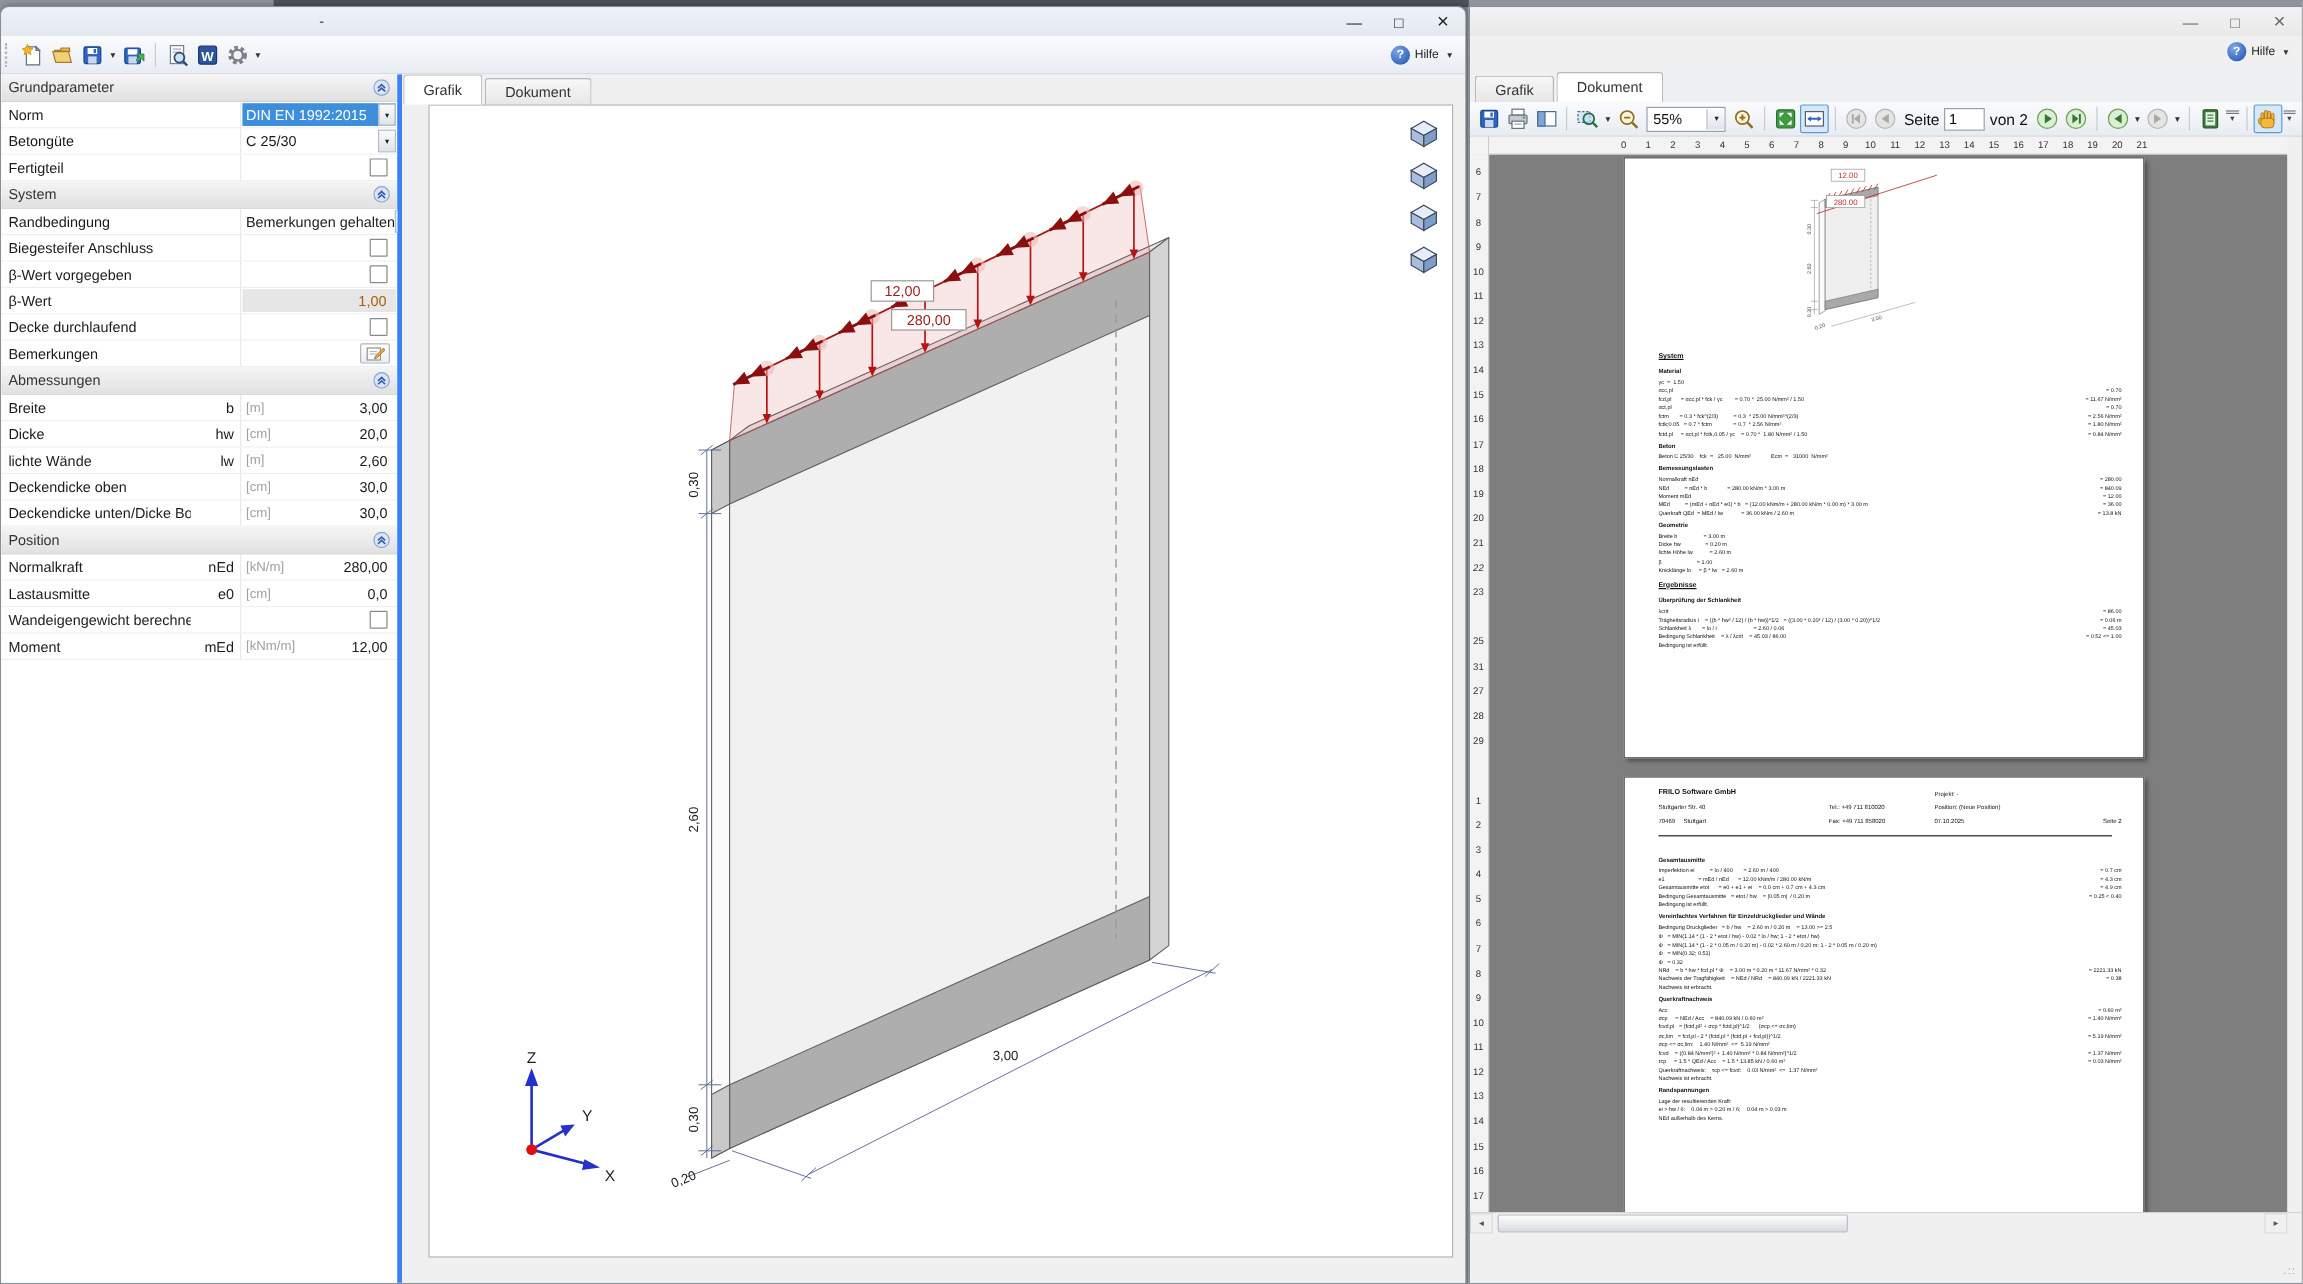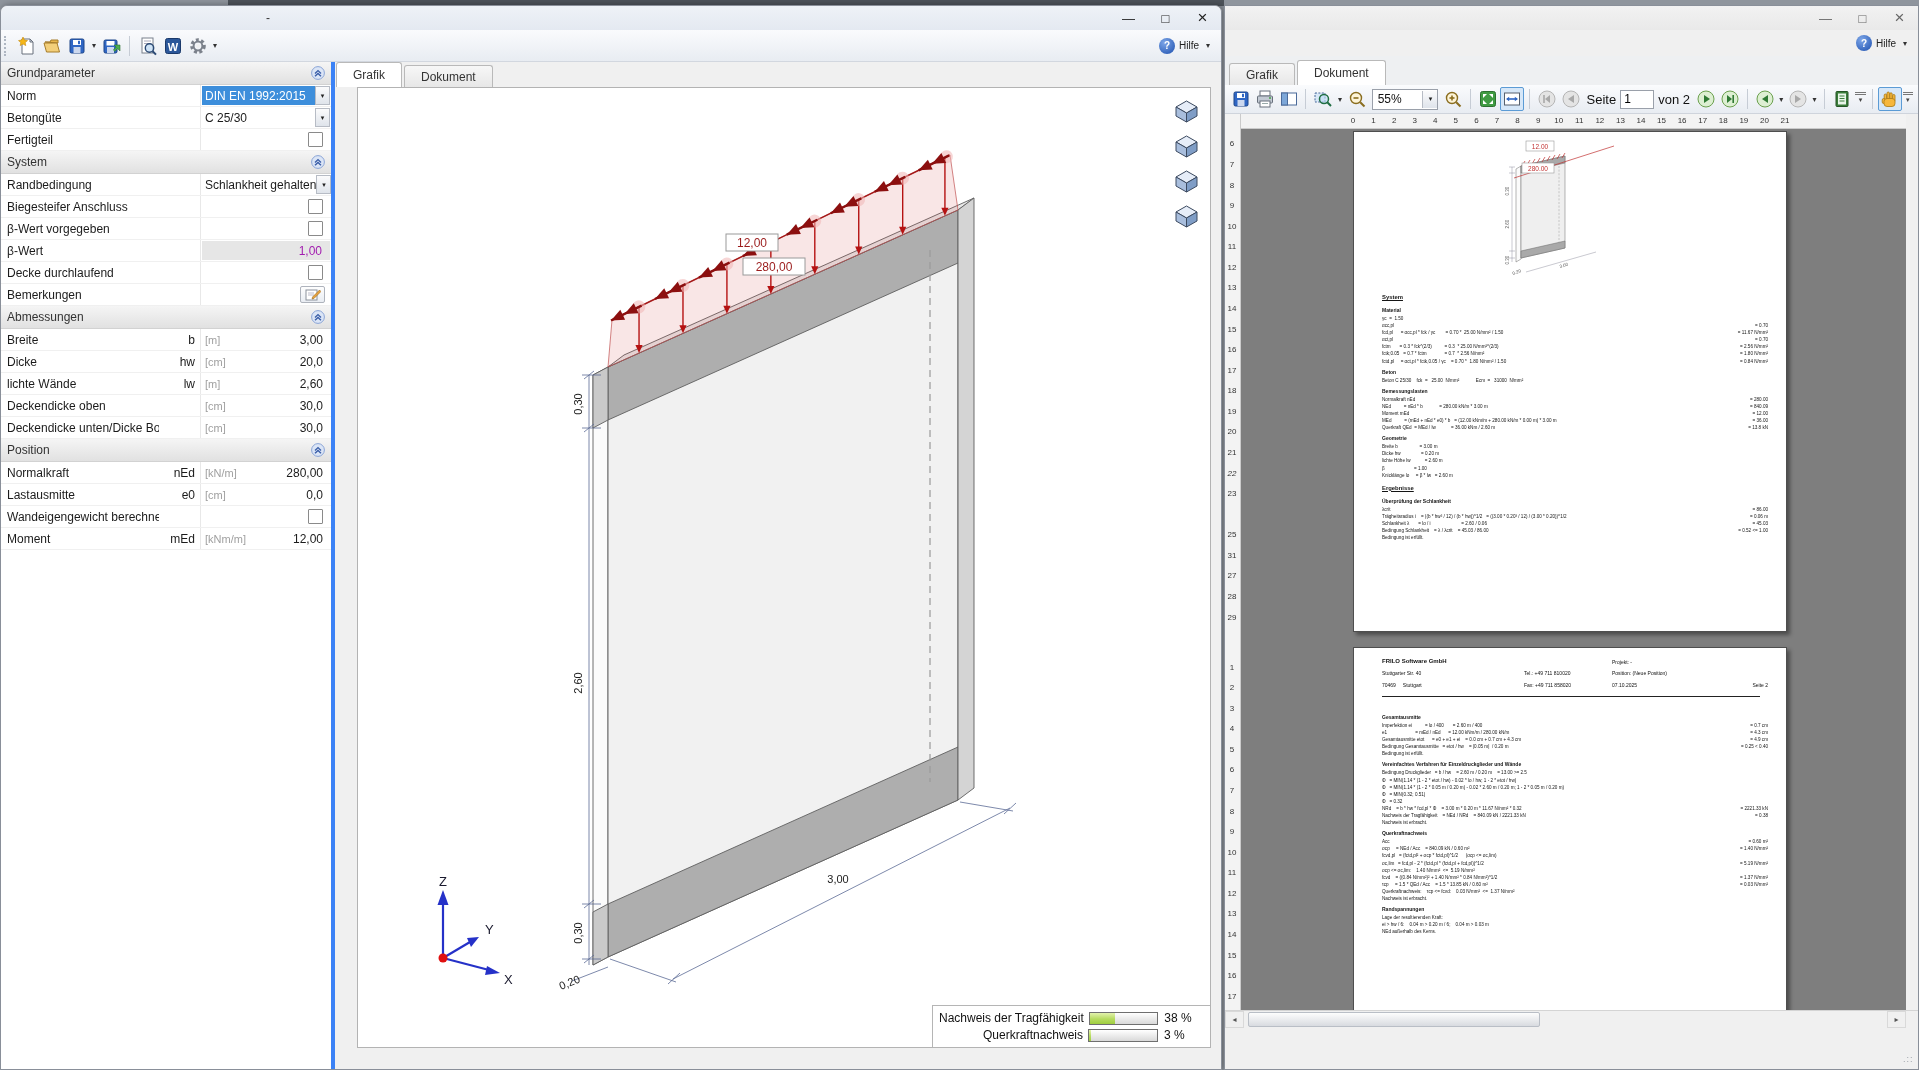--- a/index.html
+++ b/index.html
@@ -32,21 +32,21 @@
   .prow .sym{width:36px;text-align:right;padding-right:5px;display:flex;align-items:center;justify-content:flex-end;}
   .rcol{width:130px;border-left:1px solid #e8e8e8;display:flex;align-items:center;position:relative;}
   .unit{color:#a0a0a0;padding-left:4px;font-size:11px;}
   .num{margin-left:auto;padding-right:8px;}
   .sel{display:flex;align-items:center;flex:1;height:19px;margin:1px 1px;background:#fff;}
   .sel .sval{flex:1;padding-left:3px;white-space:nowrap;overflow:hidden;font-size:12px;}
   .sel .sarrow{width:15px;height:19px;background:linear-gradient(#fbfbfc,#dfe4eb);border:1px solid #b7bcc5;box-sizing:border-box;display:flex;align-items:center;justify-content:center;font-size:7px;color:#222;}
   .sel-active{background:#3d8edb;color:#fff;}
   .cb{width:13px;height:13px;border:1px solid #8a8a8a;border-radius:1px;background:#fff;margin-left:auto;margin-right:8px;}
   .dis{flex:1;height:19px;margin:1px;background:#e6e6e6;display:flex;align-items:center;}
-  .dis span{margin-left:auto;padding-right:8px;color:#a21caf;font-size:12px;}
+  .dis span{margin-left:auto;padding-right:8px;color:#a16207;font-size:12px;}
   .editbtn{margin-left:auto;margin-right:6px;width:25px;height:17px;border:1px solid #aeb3bc;border-radius:2px;background:linear-gradient(#fefefe,#e9edf3);display:flex;align-items:center;justify-content:center;padding:0;}
   
   .gfx-pane{flex:1;position:relative;background:#f0f0f0;}
   .tabs{display:flex;align-items:flex-end;height:25px;padding-left:1px;}
   .tab{height:21px;padding:0 16px;display:flex;align-items:center;font-size:12px;color:#333;background:linear-gradient(#f7f7f7,#e7e7e7);border:1px solid #b9b9b9;border-bottom:none;border-radius:3px 3px 0 0;margin-right:2px;}
   .tab.active{background:#fff;height:24px;position:relative;z-index:2;}
   .canvas{position:absolute;left:22px;top:25px;width:854px;height:961px;background:#fff;border:1px solid #b3b3b3;box-sizing:border-box;}
   .cube-col{position:absolute;right:10px;top:10px;display:flex;flex-direction:column;gap:9px;}
   .cube-btn{width:27px;height:26px;border:0;background:transparent;padding:0;}
   .checkpanel{position:absolute;right:0;bottom:0;width:278px;height:42px;background:#fff;border-top:1px solid #b5b5b5;border-left:1px solid #b5b5b5;box-sizing:border-box;display:flex;flex-direction:column;justify-content:center;gap:2px;padding:2px 6px;}
@@ -214,21 +214,21 @@
             <circle cx="7" cy="7" r="6.4" fill="#dbe5f6" stroke="#8aa4d6"></circle>
             <polyline points="4,7.4 7,4.6 10,7.4" fill="none" stroke="#3a5ea8" stroke-width="1.4"></polyline>
             <polyline points="4,10.2 7,7.4 10,10.2" fill="none" stroke="#3a5ea8" stroke-width="1.4"></polyline>
           </svg>
         </div>
         <div class="prow">
           <span class="lab">Randbedingung</span>
           <span class="sym"></span>
           <div class="rcol">
             <div class="sel">
-              <span class="sval">Schlankheit gehalten</span>
+              <span class="sval">Bemerkungen gehalten</span>
               <span class="sarrow">▾</span>
             </div>
           </div>
         </div>
         <div class="prow">
           <span class="lab">Biegesteifer Anschluss</span>
           <span class="sym"></span>
           <div class="rcol">
             <span class="cb"></span>
           </div>
@@ -507,36 +507,20 @@
                 <polygon points="3,9 13.5,3 24,9 13.5,15" fill="#e6edf8" stroke="#3c4a60"></polygon>
                 <polygon points="3,9 13.5,15 13.5,24 3,18" fill="#a9bedd" stroke="#3c4a60"></polygon>
                 <polygon points="24,9 13.5,15 13.5,24 24,18" fill="#7f9dc6" stroke="#3c4a60"></polygon>
               </svg></button>
           <button class="cube-btn"><svg width="27" height="26">
                 <polygon points="3,9 13.5,3 24,9 13.5,15" fill="#e6edf8" stroke="#3c4a60"></polygon>
                 <polygon points="3,9 13.5,15 13.5,24 3,18" fill="#a9bedd" stroke="#3c4a60"></polygon>
                 <polygon points="24,9 13.5,15 13.5,24 24,18" fill="#7f9dc6" stroke="#3c4a60"></polygon>
               </svg></button>
         </div>
-        <div class="checkpanel" id="checks">
-            <div class="chkrow">
-              <span class="clab">Nachweis der Tragfähigkeit</span>
-              <span class="pbar">
-                <span class="pfill" style="width: 38%;"></span>
-              </span>
-              <span class="cpct">38 %</span>
-            </div>
-            <div class="chkrow">
-              <span class="clab">Querkraftnachweis</span>
-              <span class="pbar">
-                <span class="pfill" style="width: 3%;"></span>
-              </span>
-              <span class="cpct">3 %</span>
-            </div>
-          </div>
       </div>
     </div>
   </div>
 </div>
 
 <div class="win" id="win-right">
   <div class="titlebar-r">
     <div class="win-controls">
       <span>—</span>
       <span>□</span>

